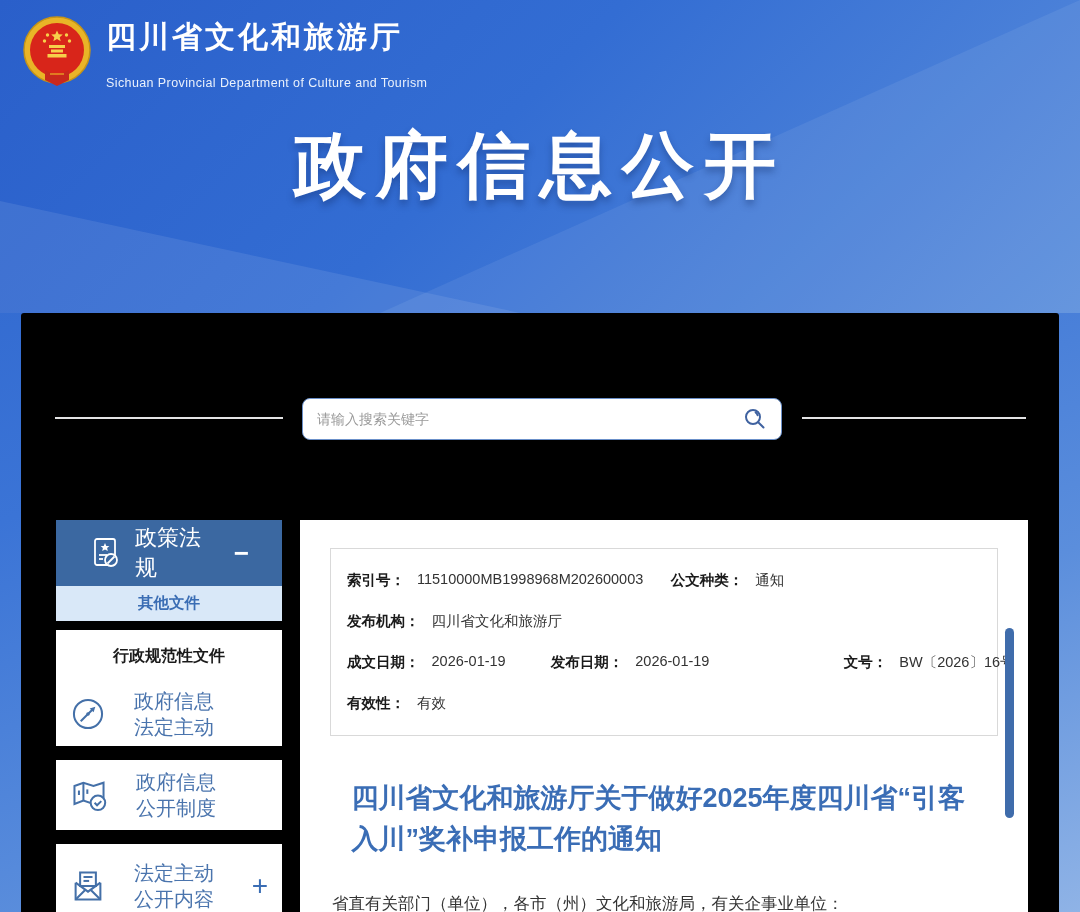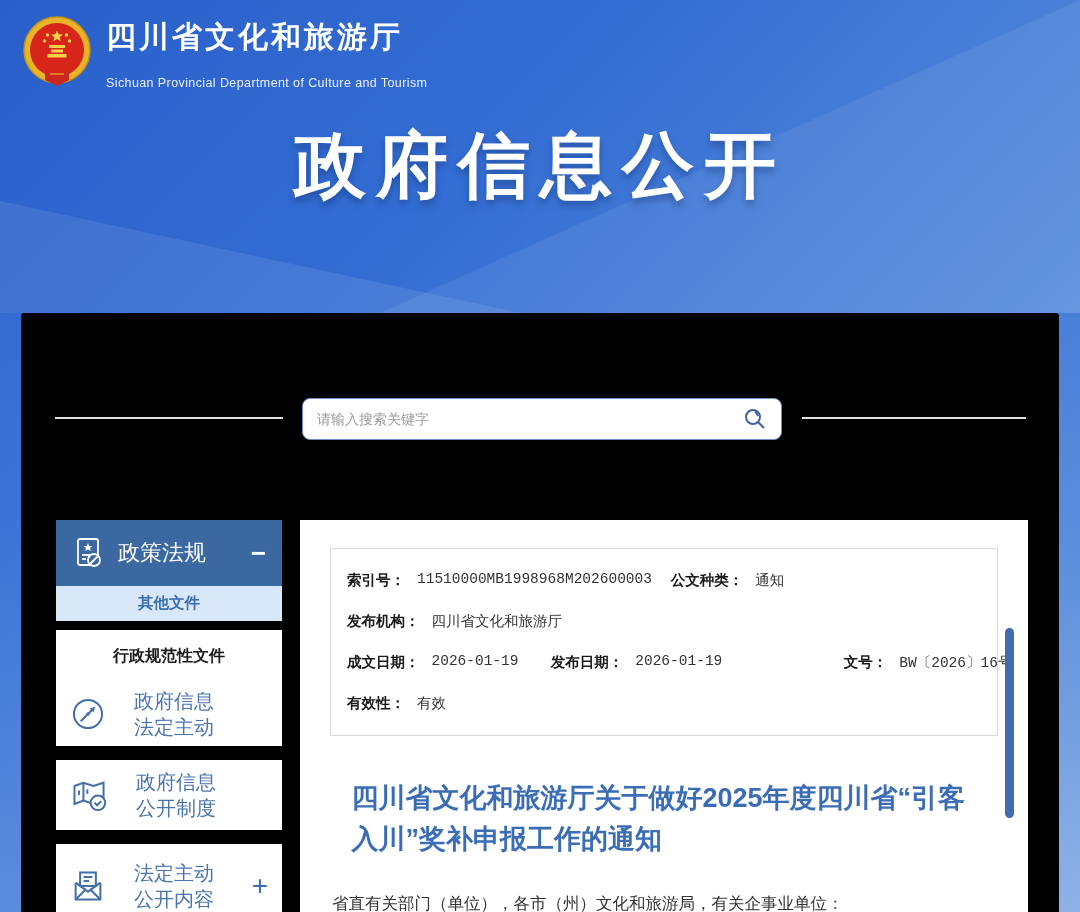--- a/index.html
+++ b/index.html
@@ -34,36 +34,36 @@
     background:#fff; border:1px solid #6b90c9; border-radius:8px;
     display:flex; align-items:center; padding:0 14px; }
   .search-box input { flex:1; border:none; outline:none; font-size:14px; color:#333; background:transparent;
     font-family:inherit; }
   .search-box input::placeholder { color:#9a9a9a; }
   .search-btn { width:24px; height:24px; cursor:pointer; color:#3f62a0; flex:none; background:none; border:none; }
 
   
   .sidebar { position:absolute; left:35px; top:207px; width:226px; }
   .side-header { height:66px; background:#3b68a1; color:#fff; display:flex; align-items:center;
-    gap:14px; padding:0 16px; font-size:22px; cursor:pointer; }
+    gap:14px; padding:0 33px; font-size:22px; cursor:pointer; }
   .side-header .grow { flex:1; }
   .toggle { font-size:26px; font-weight:bold; line-height:1; }
   .side-sub { display:flex; align-items:center; justify-content:center; cursor:pointer; }
   .side-sub1 { height:52px; background:#fff; color:#1a1a1a; font-weight:bold; font-size:16px; }
   .side-sub2 { height:35px; background:#d9e8f8; color:#3a6db4; font-weight:bold; font-size:15.5px; margin-bottom:9px; }
   .side-item { background:#fff; display:flex; align-items:center; gap:28px; padding:0 14px;
     color:#4a74ad; font-size:20px; line-height:1.32; margin-bottom:14px; cursor:pointer;
     box-shadow:0 1px 2px rgba(0,0,0,0.04); }
   .side-item .icon { flex:none; color:#4470a8; }
   .si2 { height:64px; } .si3 { height:70px; } .si4 { height:84px; }
   .side-item .plus { margin-left:auto; color:#3a6db4; font-size:28px; font-weight:normal; }
 
   
   .main-panel { position:absolute; left:279px; top:207px; width:728px; height:392px; background:#fff; }
-  .meta-box { margin:28px 30px 0 30px; border:1px solid #d9d9d9; padding:12px 0 10px 0;font-family:Liberation Mono, monospace; }
+  .meta-box { margin:28px 30px 0 30px; border:1px solid #d9d9d9; padding:12px 0 10px 0; }
   .meta-row { position:relative; height:41px; }
   .meta-cell { position:absolute; top:10px; display:flex; gap:12px; white-space:nowrap; font-size:14.5px; }
   .meta-cell b { color:#1a1a1a; } .meta-cell span { color:#333; }
   .mc-a { left:16px; } .mc-b { left:51%; } .mc-c { left:33%; } .mc-d { left:77%; }
   .doc-title { margin:42px auto 2px; max-width:625px; color:#3a6db5;
     font-size:27px; font-weight:bold; line-height:1.5; }
   .body-text { margin:34px 32px 0; font-size:16.5px; color:#333; }
   .scroll-thumb { position:absolute; right:14px; top:108px; width:9px; height:190px;
     border-radius:5px; background:#3f6cab; cursor:grab; }
 </style>

